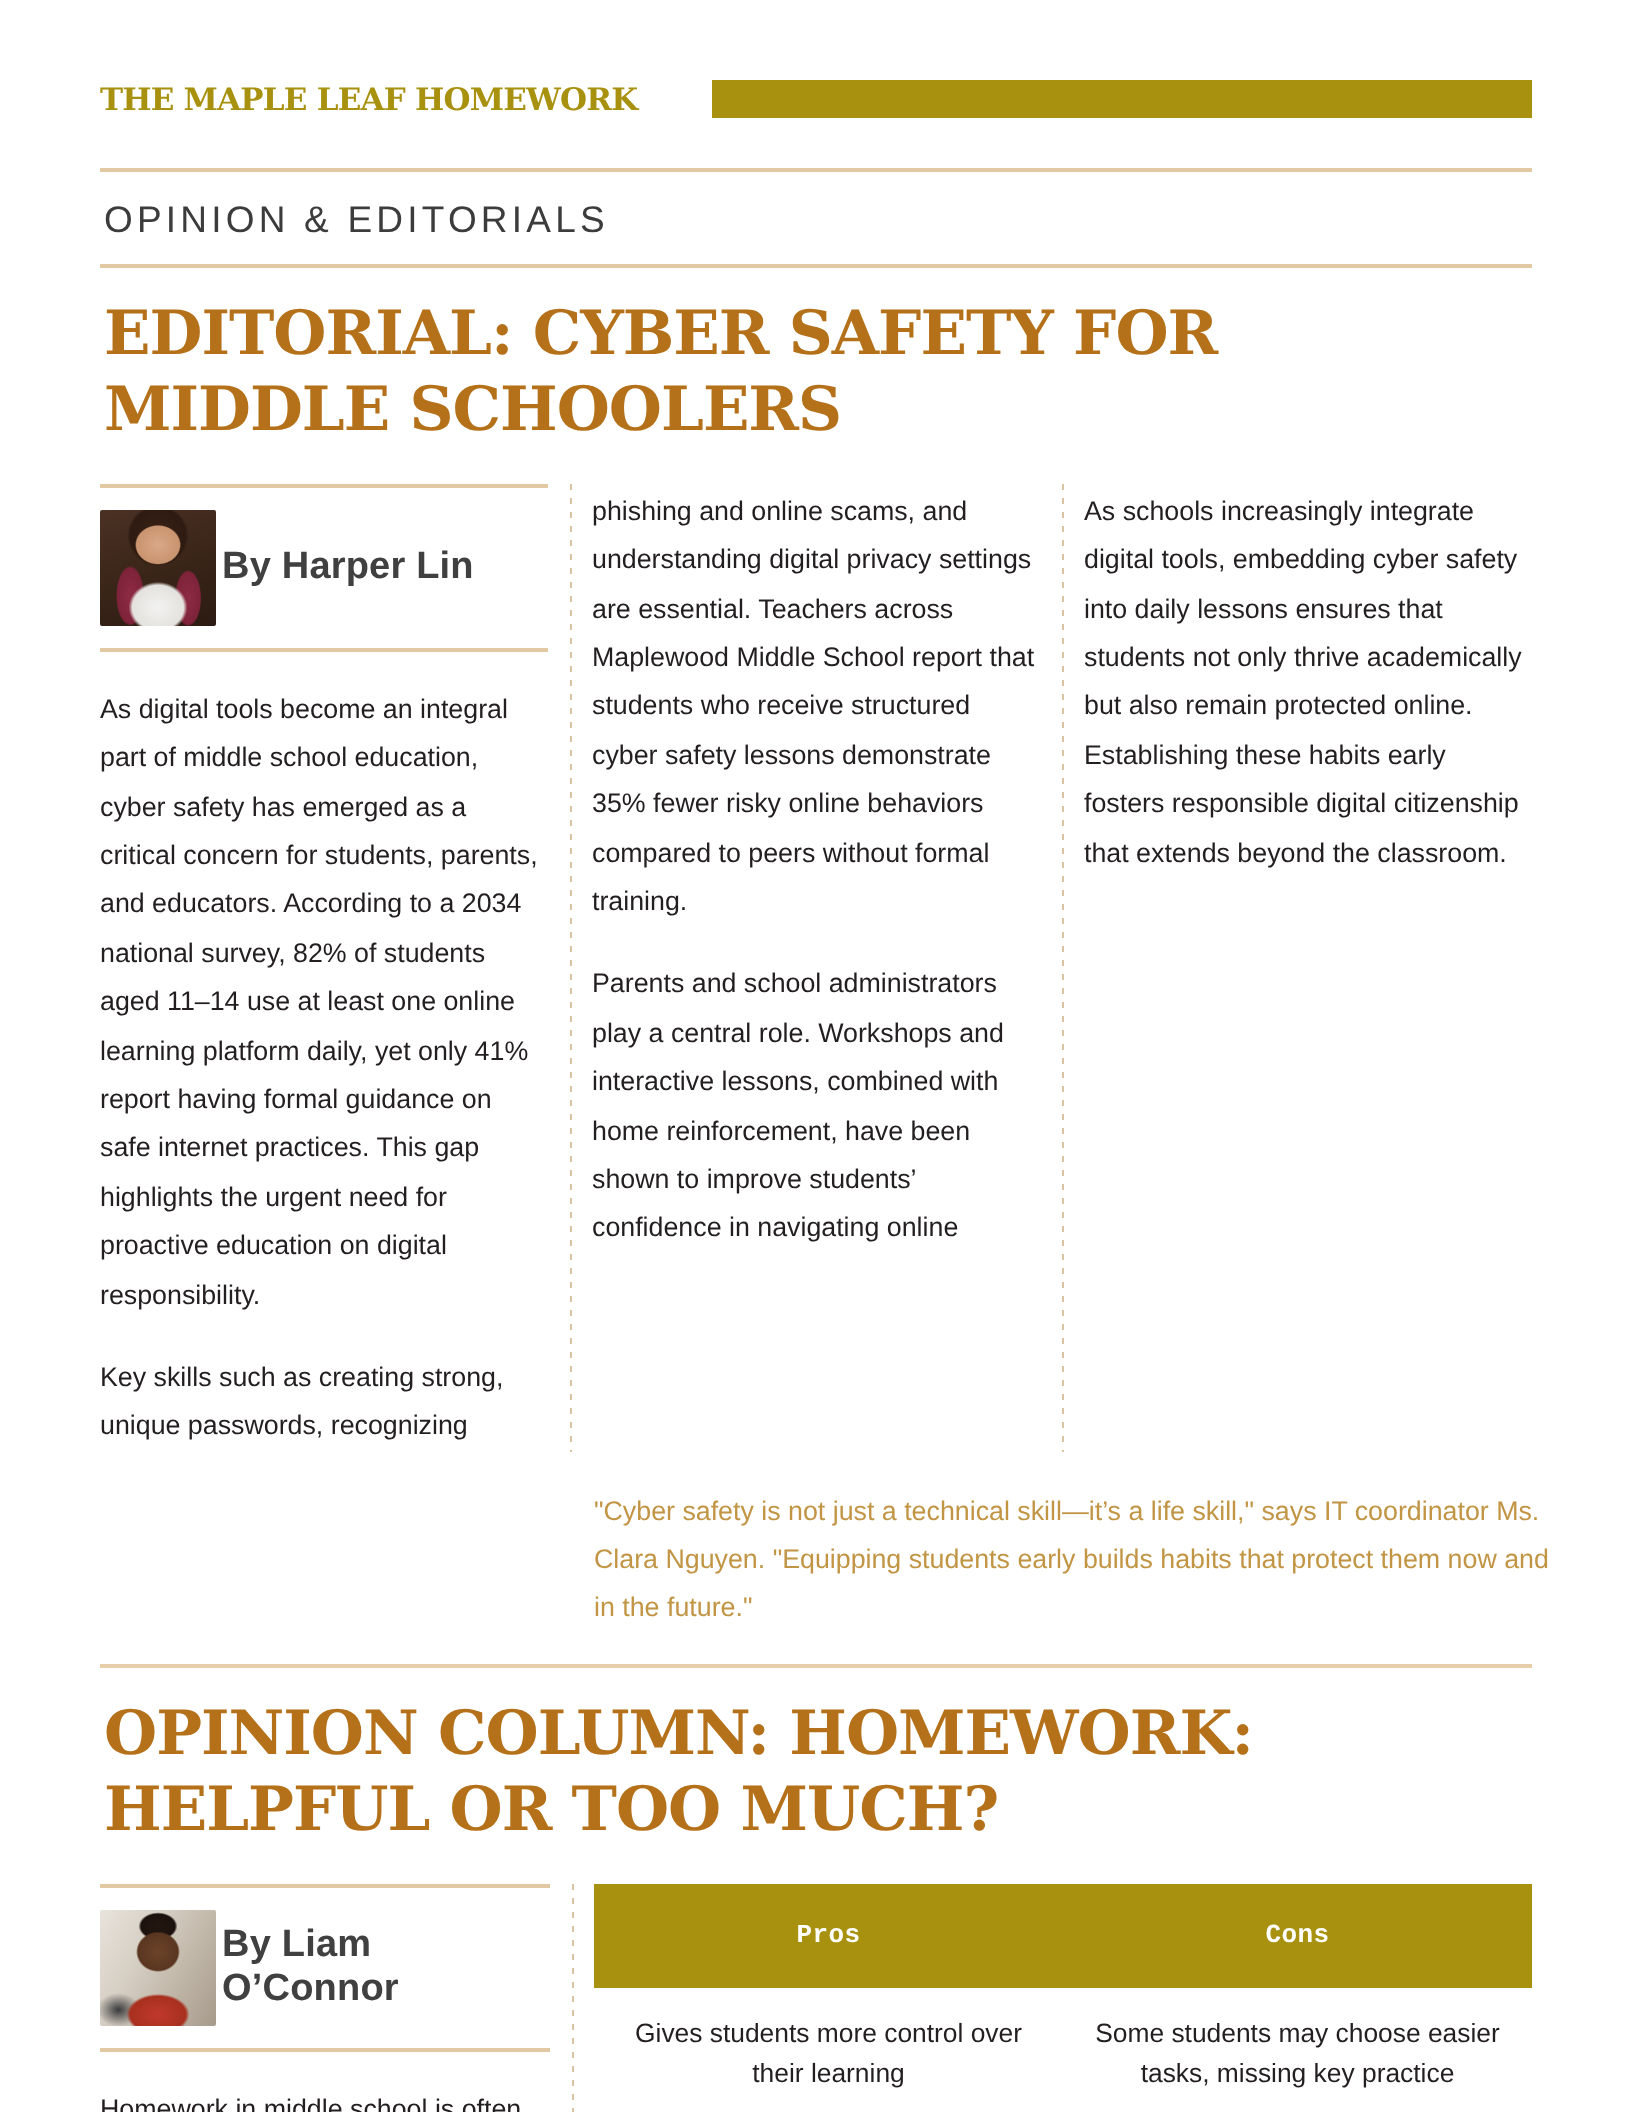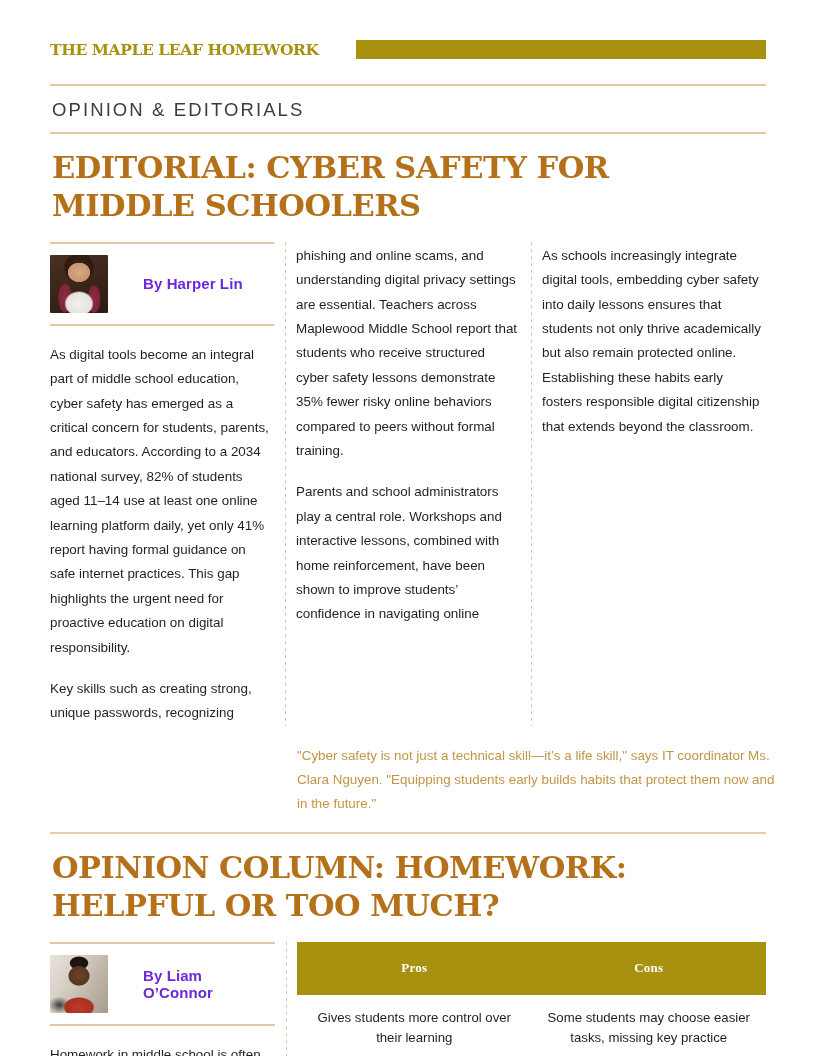--- a/index.html
+++ b/index.html
@@ -111,23 +111,23 @@
     width: 58px;
     height: 58px;
     flex: 0 0 58px;
     border-radius: 1px;
     overflow: hidden;
     position: relative;
   }
   .byline-name {
     font-family: "Liberation Sans", sans-serif;
     font-weight: bold;
-    font-size: 15px;
-    color: #6d28d9;
-    margin-left: 35px;
+    font-size: 19px;
+    color: #404040;
+    margin-left: 3px;
     letter-spacing: 0.1px;
   }
 
   
   .photo-harper {
     background:
       radial-gradient(ellipse 30% 26% at 50% 30%, #d9a887 0%, #c9946f 62%, rgba(201,148,111,0) 66%),
       radial-gradient(ellipse 46% 40% at 50% 84%, #f2f2f0 0%, #e4e2de 48%, rgba(228,226,222,0) 55%),
       radial-gradient(ellipse 16% 34% at 26% 74%, #8e2b44 0%, #7d2339 70%, rgba(125,35,57,0) 76%),
       radial-gradient(ellipse 15% 32% at 76% 76%, #8e2b44 0%, #7d2339 70%, rgba(125,35,57,0) 76%),
@@ -181,21 +181,21 @@
 
   
   .procon-table {
     width: 100%;
     border-collapse: collapse;
     table-layout: fixed;
   }
   .procon-table th {
     background: #a8910f;
     color: #ffffff;
-    font-family: Liberation Serif, serif;
+    font-family: Liberation Mono, monospace;
     font-weight: bold;
     font-size: 13px;
     text-align: center;
     padding: 18px 10px 19px 10px;
     letter-spacing: 0.2px;
   }
   .procon-table td {
     font-family: "Liberation Sans", sans-serif;
     font-size: 13.2px;
     line-height: 1.56;

